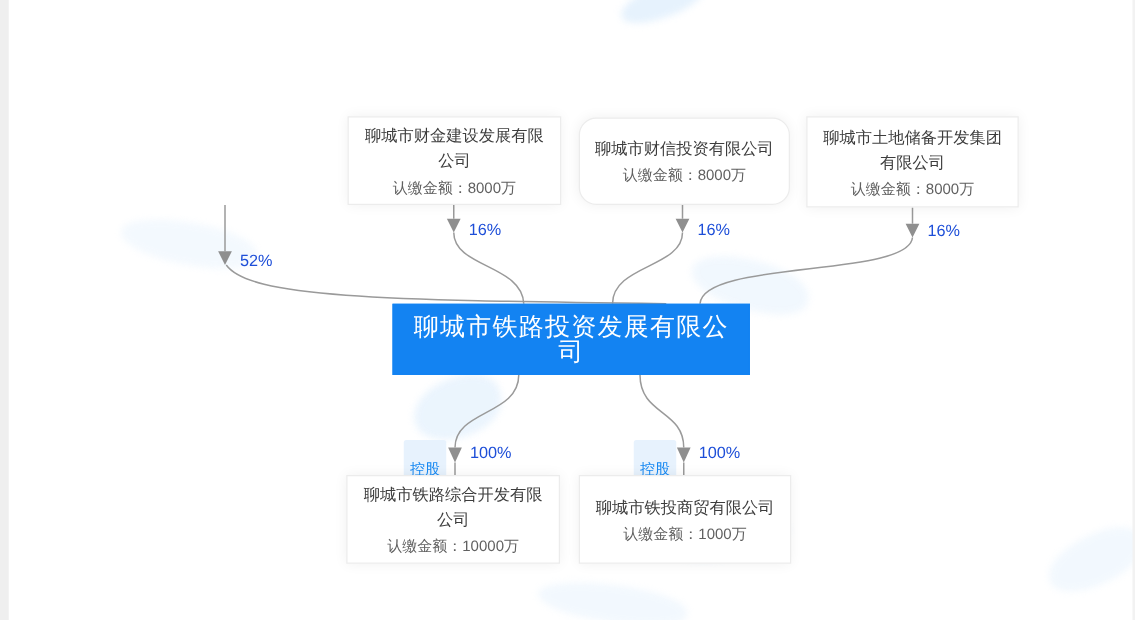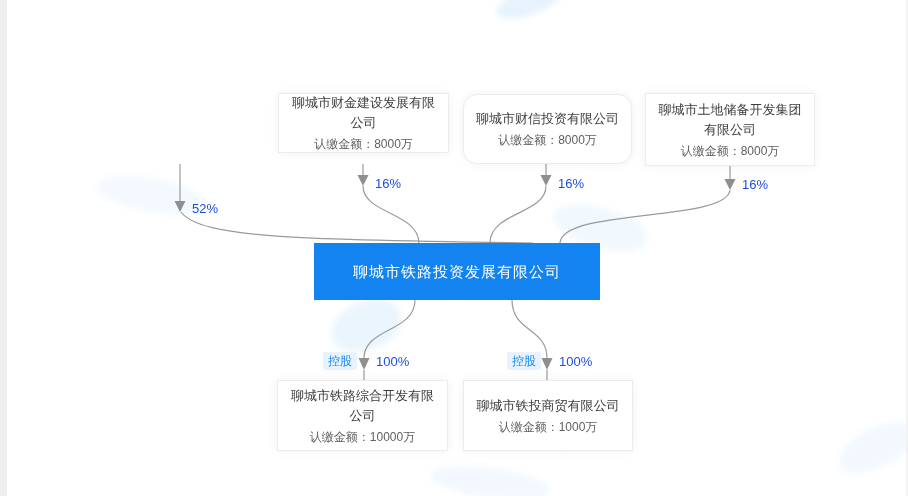--- a/index.html
+++ b/index.html
@@ -37,28 +37,28 @@
     font-size:13px;line-height:20px;color:#3d3d3d;
   }
   .node .amount{
     margin-top:3px;font-size:12px;color:#606060;white-space:nowrap;
   }
   .node.center{
     background:#1383f2;border:1px solid #1383f2;box-shadow:none;
     align-items:center;justify-content:center;
   }
   .node.center .cname{
-    color:#ffffff;font-size:15px;font-weight:500;letter-spacing:1px;font-family:Liberation Serif, serif;
+    color:#ffffff;font-size:20px;font-weight:500;letter-spacing:1px;font-family:Liberation Serif, serif;
   }
   .pct{
     position:absolute;font-size:13px;color:#1d4ed8;white-space:nowrap;
   }
   .badge{
     position:absolute;font-size:12px;color:#1588f2;background:#e7f2fd;
-    padding:2px 5px;border-radius:2px;line-height:14px;white-space:nowrap;
+    padding:16px 5px;border-radius:2px;line-height:14px;white-space:nowrap;
   }
 </style>
 </head>
 <body>
 
 <div class="stage">
 
   <div class="wm a" style="left:495px;top:-12px;width:70px;height:26px;transform:rotate(-18deg);"></div>
   <div class="wm b" style="left:96px;top:178px;width:110px;height:34px;opacity:.45;transform:rotate(8deg);"></div>
   <div class="wm a" style="left:330px;top:302px;width:72px;height:48px;opacity:.8;transform:rotate(-14deg);"></div>
@@ -87,21 +87,21 @@
 
     <path class="cline" d="M415 300 C415 332 364 328 364 358"></path>
     <polygon class="ahead" points="358.5,358 369.5,358 364,370"></polygon>
     <path class="cline" d="M364 370 L364 381"></path>
 
     <path class="cline" d="M512 300 C512 332 547 328 547 358"></path>
     <polygon class="ahead" points="541.5,358 552.5,358 547,370"></polygon>
     <path class="cline" d="M547 370 L547 381"></path>
   </svg>
 
-  <div class="node" style="left:278px;top:93px;width:171px;height:60px;">
+  <div class="node" style="left:278px;top:93px;width:171px;height:71px;">
     <div class="cname">聊城市财金建设发展有限公司</div>
     <div class="amount"><span>认缴金额：</span><span>8000万</span></div>
   </div>
   <div class="node" style="left:463px;top:94px;width:169px;height:70px;border-radius:14px;">
     <div class="cname">聊城市财信投资有限公司</div>
     <div class="amount"><span>认缴金额：</span><span>8000万</span></div>
   </div>
   <div class="node" style="left:645px;top:93px;width:170px;height:73px;text-align:center;">
     <div class="cname">聊城市土地储备开发集团有限公司</div>
     <div class="amount"><span>认缴金额：</span><span>8000万</span></div>

